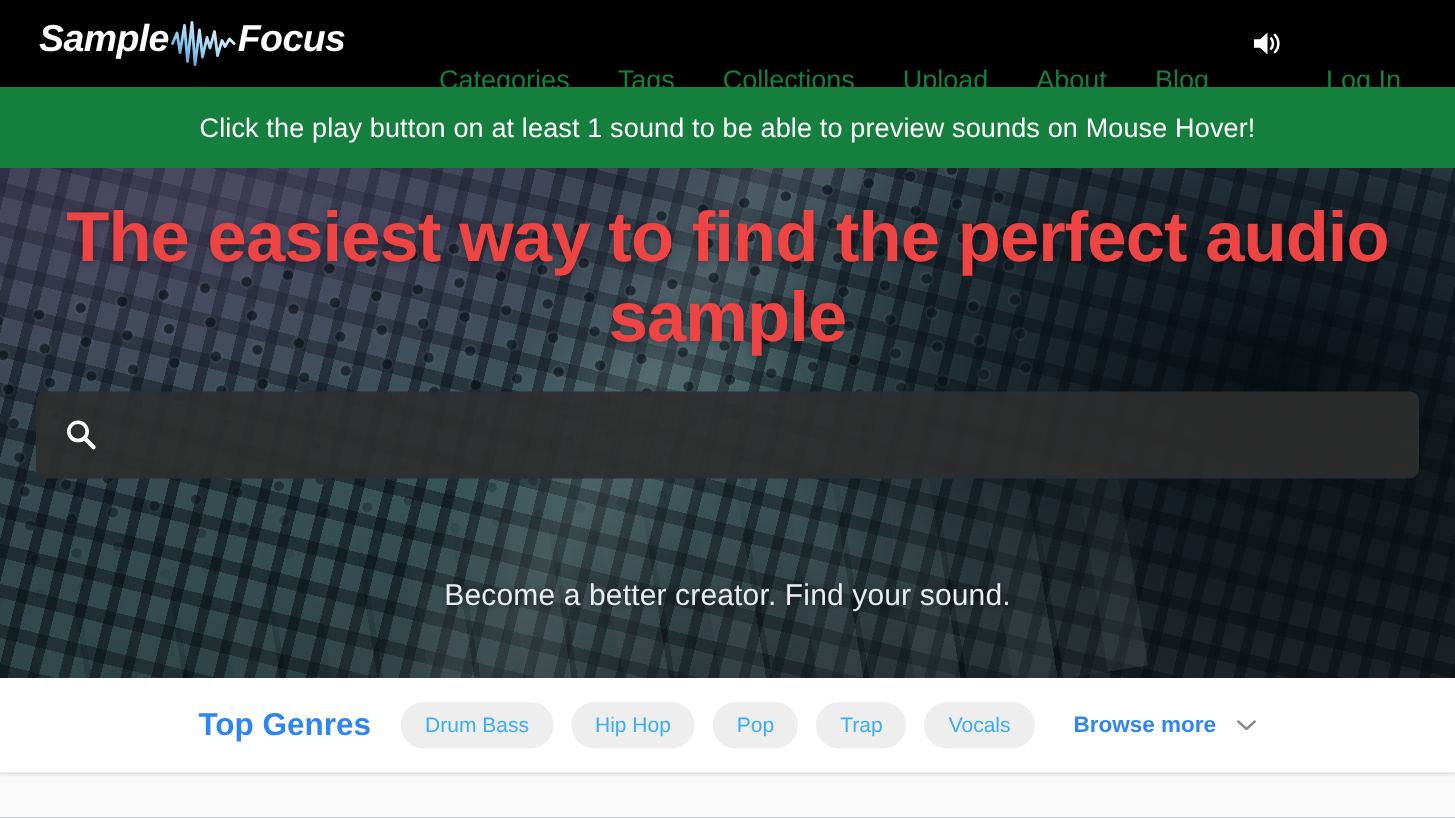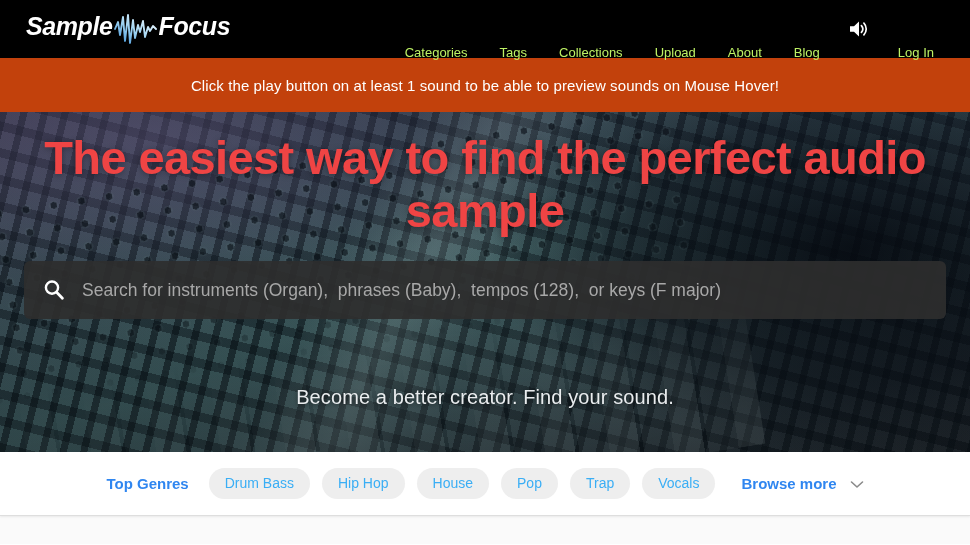--- a/index.html
+++ b/index.html
@@ -44,45 +44,45 @@
     width: 44px;
   }
 
   .nav {
     margin-left: auto;
     display: flex;
     align-items: center;
     gap: 0px;
   }
   .nav-item {
-    color: #bef264;
-    font-size: 13px;
+    color: #15803d;
+    font-size: 18px;
     padding: 6px 16px;
     text-decoration: none;
     white-space: nowrap;
     cursor: pointer;
     line-height: 1;
     margin-top: 47px;
   }
   .nav-sound {
     padding: 4px 12px;
     display: flex;
     align-items: center;
     cursor: pointer;
   }
 
   
   .banner {
     height: 54px;
-    background: #c2410c;
+    background: #15803d;
     display: flex;
     align-items: center;
     justify-content: center;
     color: #ffffff;
-    font-size: 15px;
+    font-size: 18px;
     letter-spacing: 0.1px;
     position: relative;
     z-index: 4;
   }
 
   
   .hero {
     position: relative;
     height: 340px;
     overflow: hidden;
@@ -206,21 +206,21 @@
     align-items: center;
     justify-content: center;
     gap: 0;
     border-bottom: 1px solid #dedede;
     box-shadow: 0 1px 2px rgba(0,0,0,0.07);
     position: relative;
     z-index: 3;
   }
   .genre-label {
     color: #2f86f0;
-    font-size: 15px;
+    font-size: 21px;
     font-weight: bold;
     margin-right: 20px;
     cursor: pointer;
     white-space: nowrap;
   }
   .genre-pill {
     background: #eeeeee;
     color: #3aaef5;
     font-size: 14px;
     border-radius: 999px;
@@ -307,33 +307,31 @@
   <div class="hero-content">
     <h1 class="hero-title">The easiest way to find the perfect audio sample</h1>
 
     <div class="search-wrap">
       <span class="search-icon-box">
         <svg width="24" height="24" viewBox="0 0 24 24">
           <circle cx="10" cy="9.6" r="6.1" fill="none" stroke="#ffffff" stroke-width="2.4"></circle>
           <line x1="14.6" y1="14.3" x2="20.4" y2="20.2" stroke="#ffffff" stroke-width="2.8" stroke-linecap="round"></line>
         </svg>
       </span>
-      <input class="search-input" type="text" placeholder="Search for instruments (Organ),  phrases (Baby),  tempos (128),  or keys (F major)" style="">
     </div>
 
     <div class="hero-tagline">Become a better creator. Find your sound.</div>
   </div>
 </div>
 
 <div class="genrebar">
   <span class="genre-label">Top Genres</span>
 
   <button class="genre-pill">Drum Bass</button>
   <button class="genre-pill">Hip Hop</button>
-  <button class="genre-pill">House</button>
   <button class="genre-pill">Pop</button>
   <button class="genre-pill">Trap</button>
   <button class="genre-pill">Vocals</button>
 
   <span class="browse-more">
     <span class="browse-more-label">Browse more</span>
     <span>
       <svg width="14" height="9" viewBox="0 0 14 9">
         <polyline points="1.5,2 7,7 12.5,2" fill="none" stroke="#8a8a8a" stroke-width="1.6" stroke-linecap="round" stroke-linejoin="round"></polyline>
       </svg>

